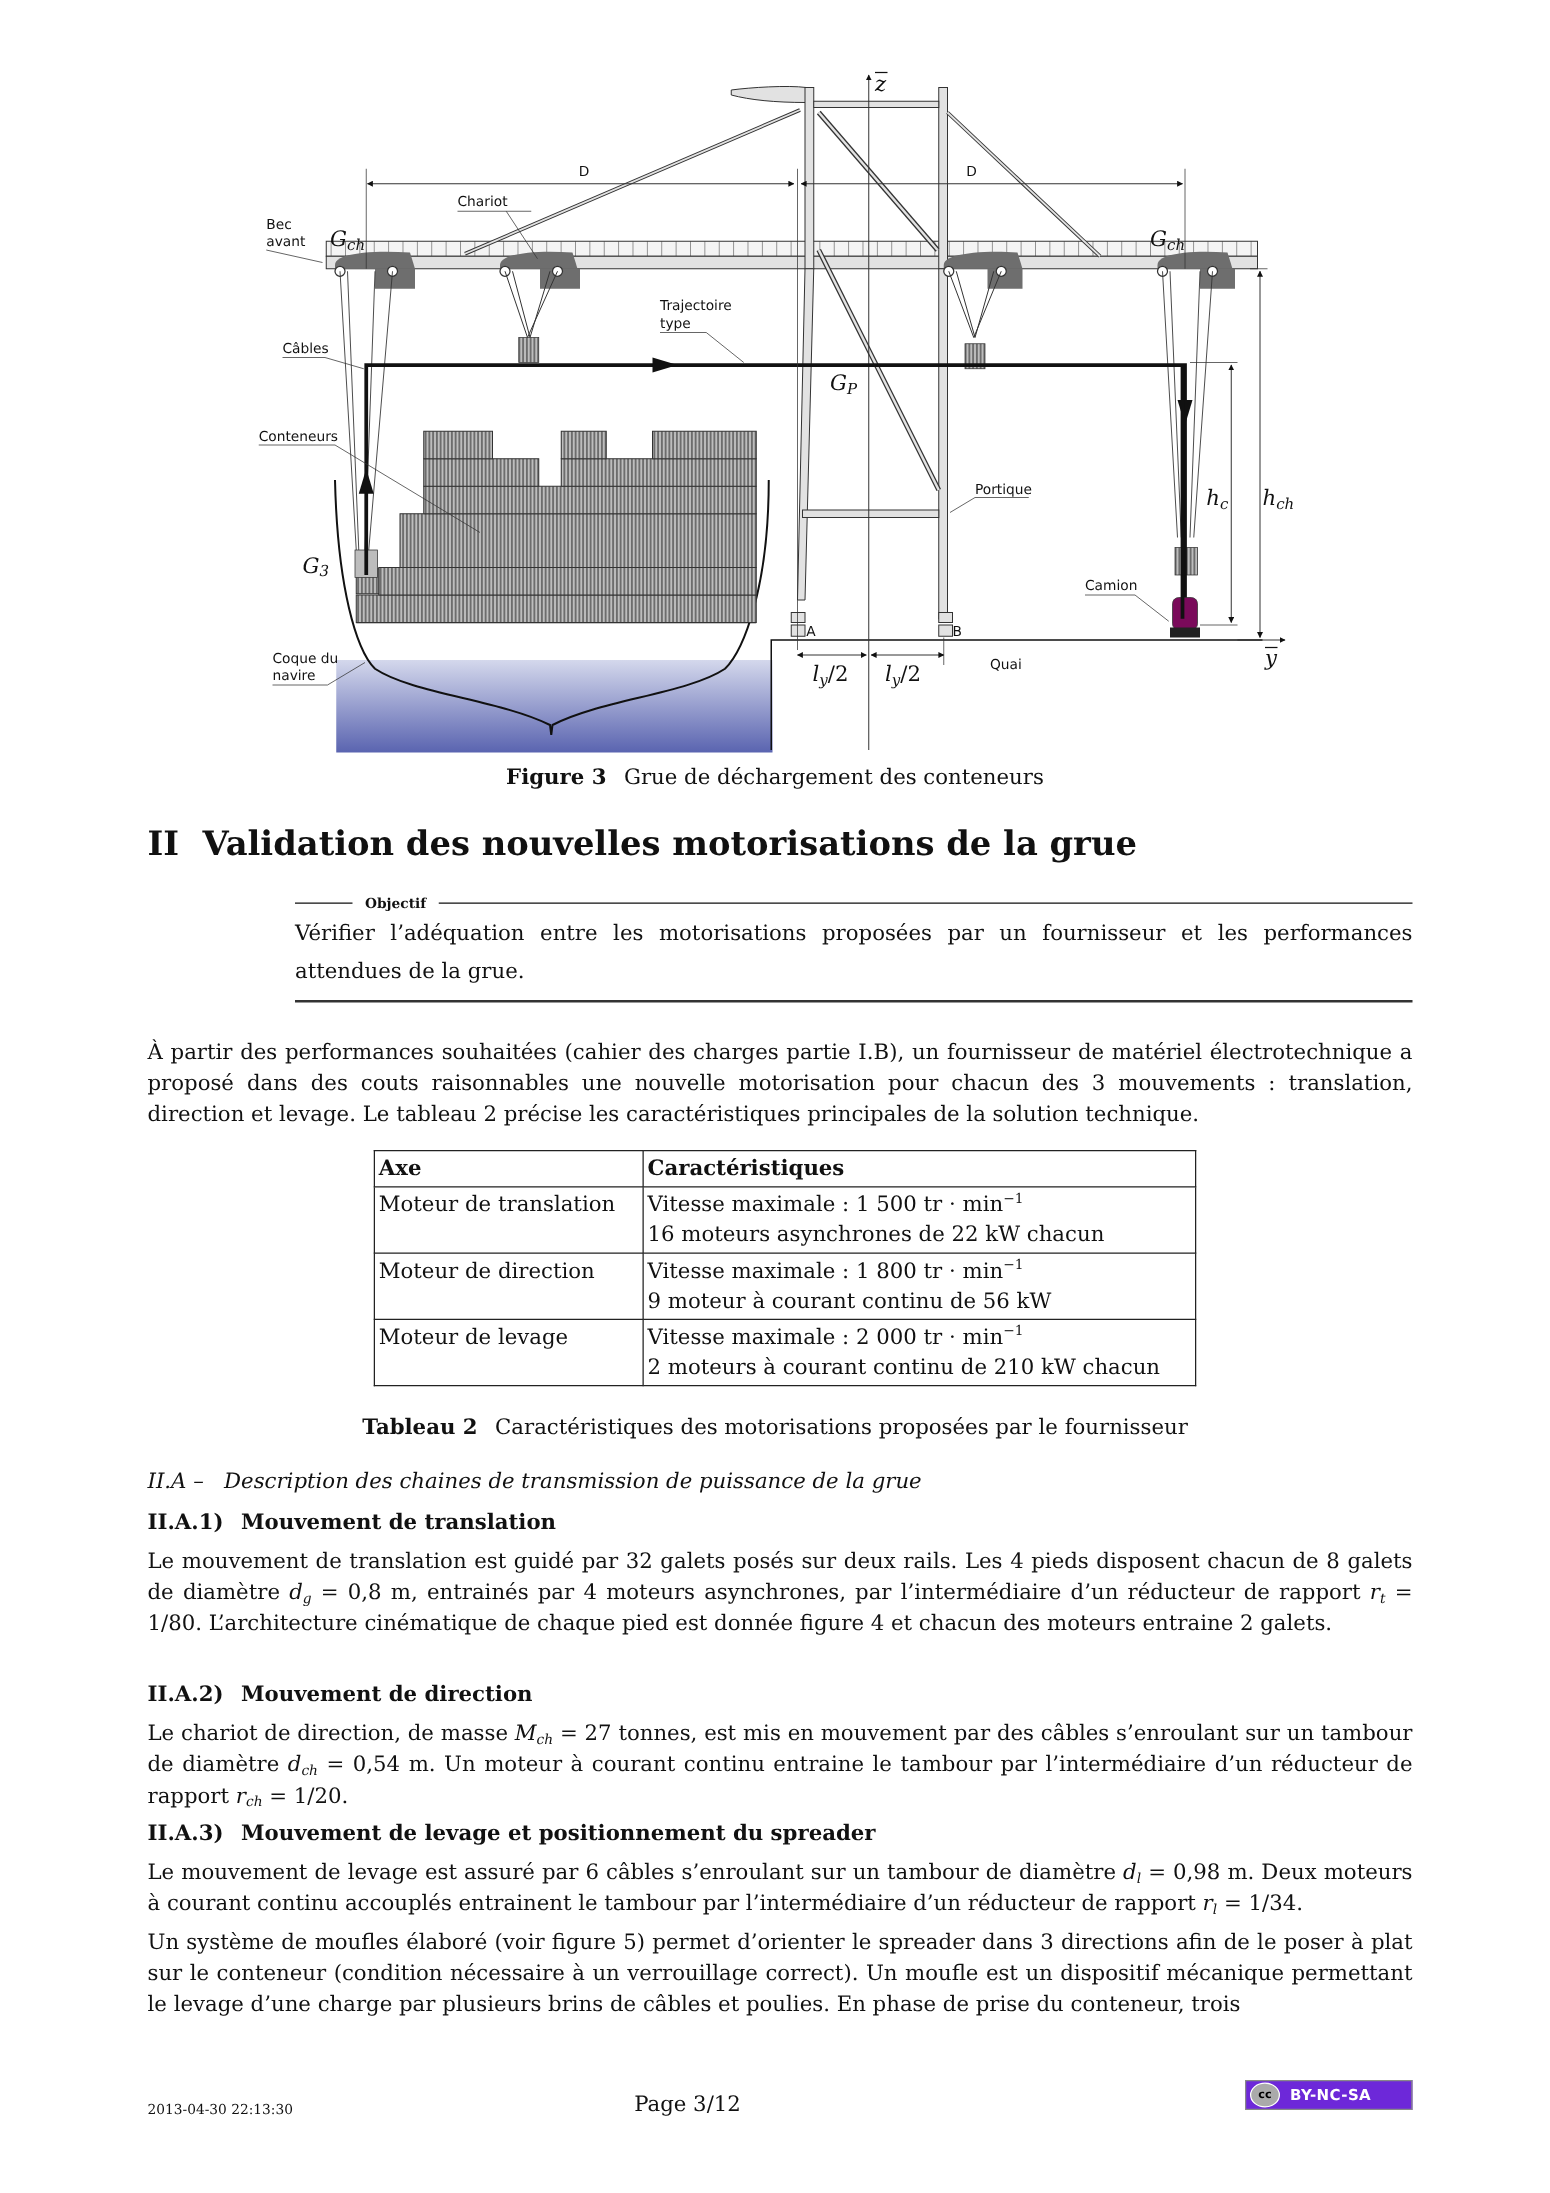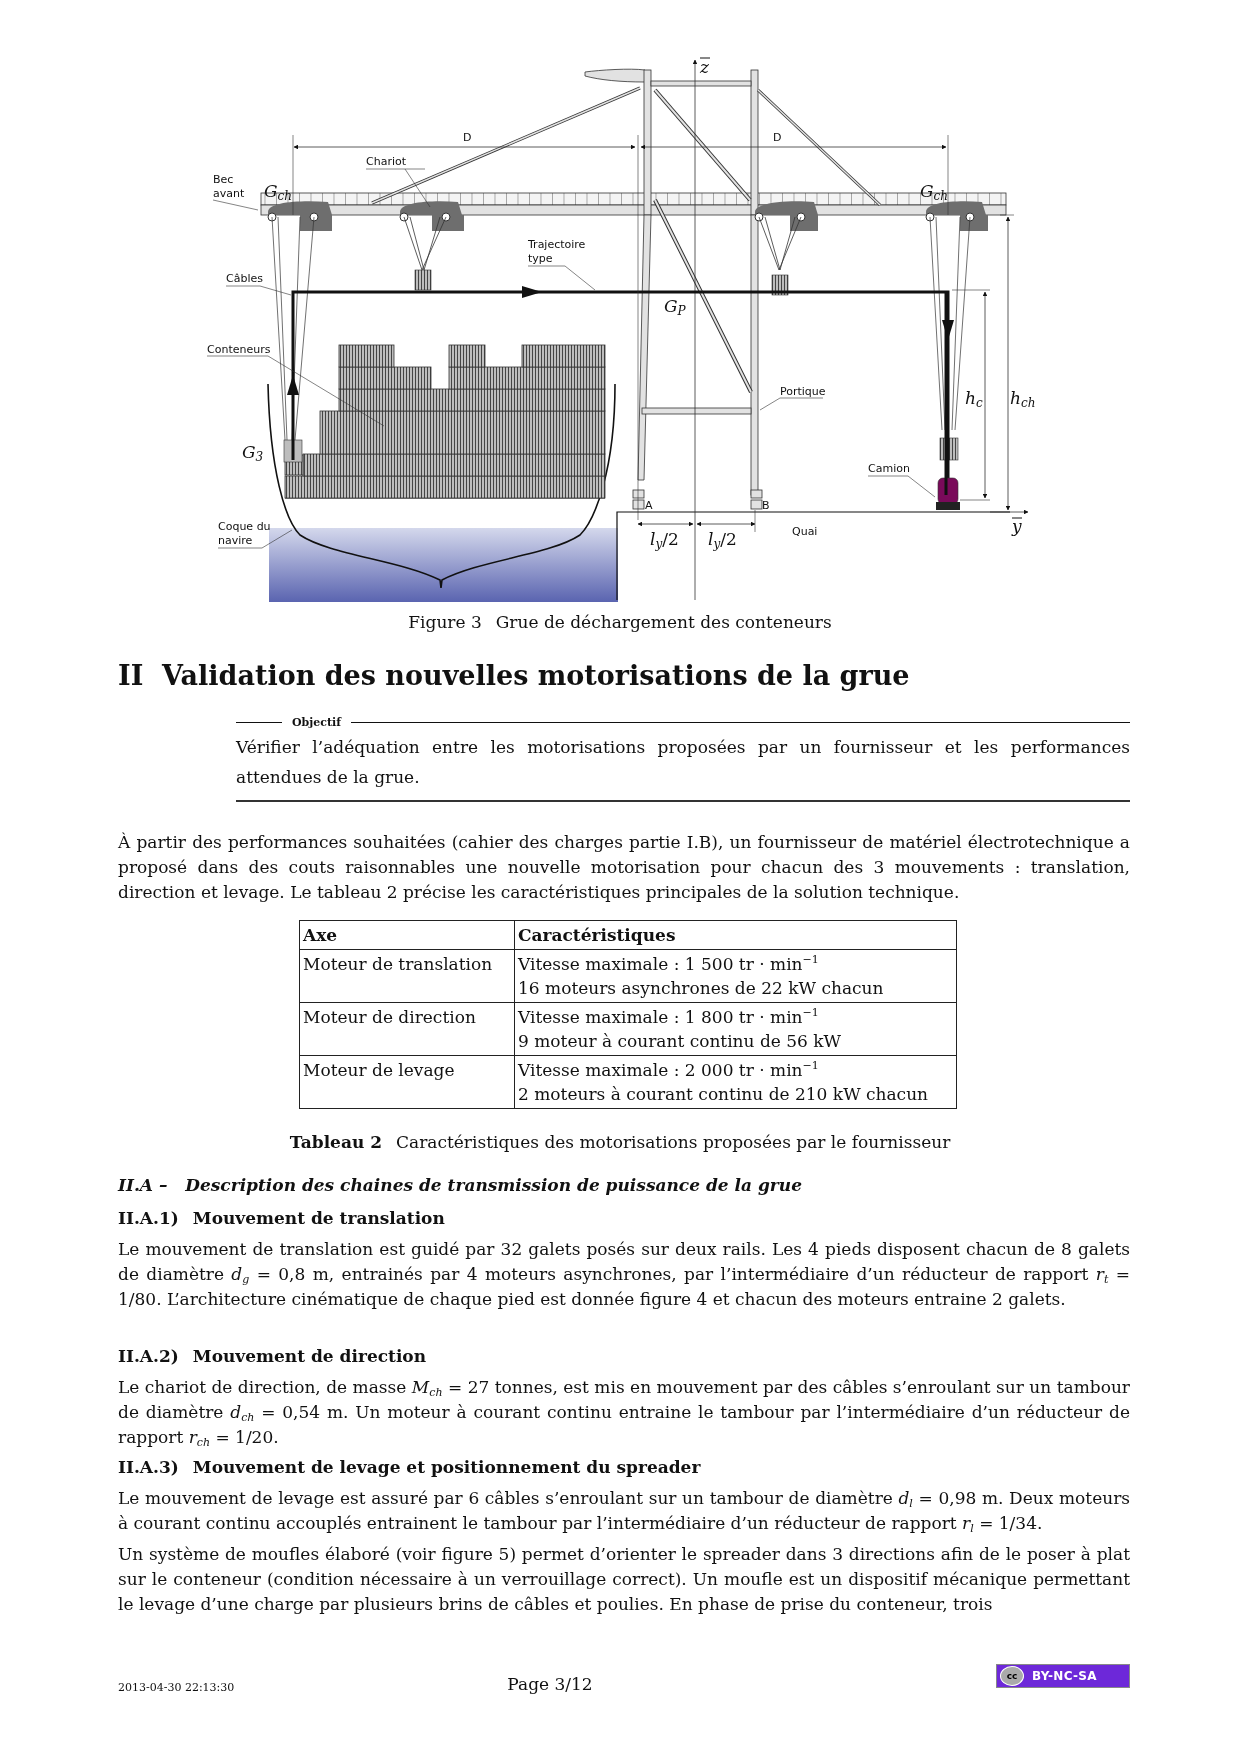--- a/index.html
+++ b/index.html
@@ -3,35 +3,35 @@
 <meta charset="utf-8">
 <style>
   html, body { margin: 0; padding: 0; background: #ffffff; }
   body { width: 1240px; height: 1754px; position: relative; overflow: hidden;
          font-family: "DejaVu Serif", "Liberation Serif", serif; color: #111; }
   .fig { position: absolute; left: 180px; top: 40px; width: 880px; height: 580px; }
   .fig svg { width: 880px; height: 580px; display: block; }
   .lbl { font-family: "DejaVu Sans", "Liberation Sans", sans-serif; font-size: 11px; fill: #111; }
   .math { font-family: "DejaVu Serif", "Liberation Serif", serif; font-style: italic; fill: #111; }
   .caption { position: absolute; left: 0; width: 1240px; top: 612px; text-align: center; font-size: 17px; }
-  .caption b { font-weight: normal; margin-right: 14px; }
+  .caption b { font-weight: bold; margin-right: 14px; }
   .section-title { position: absolute; left: 118px; top: 660px; font-size: 27px; font-weight: bold; }
   .obj { position: absolute; left: 236px; top: 716px; width: 894px; }
   .obj-head { display: flex; align-items: center; font-size: 11px; font-weight: bold; }
   .obj-head .dash { width: 46px; border-top: 1.3px solid #111; margin-right: 10px; }
   .obj-head .rule { flex: 1; border-top: 1.3px solid #111; margin-left: 10px; }
   .obj-body { font-size: 17px; line-height: 30px; margin-top: 3px; text-align: justify; }
   .obj-bottom { border-top: 2px solid #333; margin-top: 8px; }
   .para { position: absolute; left: 118px; width: 1012px; font-size: 17px; line-height: 25px; text-align: justify; }
   table.spec { position: absolute; left: 299px; top: 920px; border-collapse: collapse; font-size: 17px; }
   table.spec th, table.spec td { border: 1.4px solid #222; padding: 2px 3px; vertical-align: top; text-align: left; line-height: 24px; }
   table.spec th { font-weight: bold; }
   .tab-caption { position: absolute; left: 0; width: 1240px; top: 1132px; text-align: center; font-size: 17px; }
   .tab-caption b { margin-right: 14px; }
-  .h-ita { position: absolute; left: 118px; top: 1175px; font-size: 17px; font-style: italic; font-weight: bold; }
+  .h-ita { position: absolute; left: 118px; top: 1175px; font-size: 17px; font-style: italic; font-weight: normal; }
   .h-sub { position: absolute; left: 118px; font-size: 17px; font-weight: bold; }
   .h-sub .num { margin-right: 14px; }
   sup { font-size: 11px; vertical-align: 7px; line-height: 0; }
   sub { font-size: 11px; vertical-align: -3px; line-height: 0; }
   i { font-style: italic; }
   .footer-date { position: absolute; left: 118px; top: 1681px; font-size: 11px; }
   .footer-page { position: absolute; left: 0; width: 1100px; top: 1674px; text-align: center; font-size: 17px; }
   .cc { position: absolute; left: 996px; top: 1664px; width: 132px; height: 22px; background: #6d28d9; border: 1px solid #888;
         display: flex; align-items: center; font-family: "DejaVu Sans", "Liberation Sans", sans-serif; }
   .cc .cc-circle { width: 22px; height: 18px; margin-left: 3px; border-radius: 50%; background: #aaa; border: 1.5px solid #fff;

